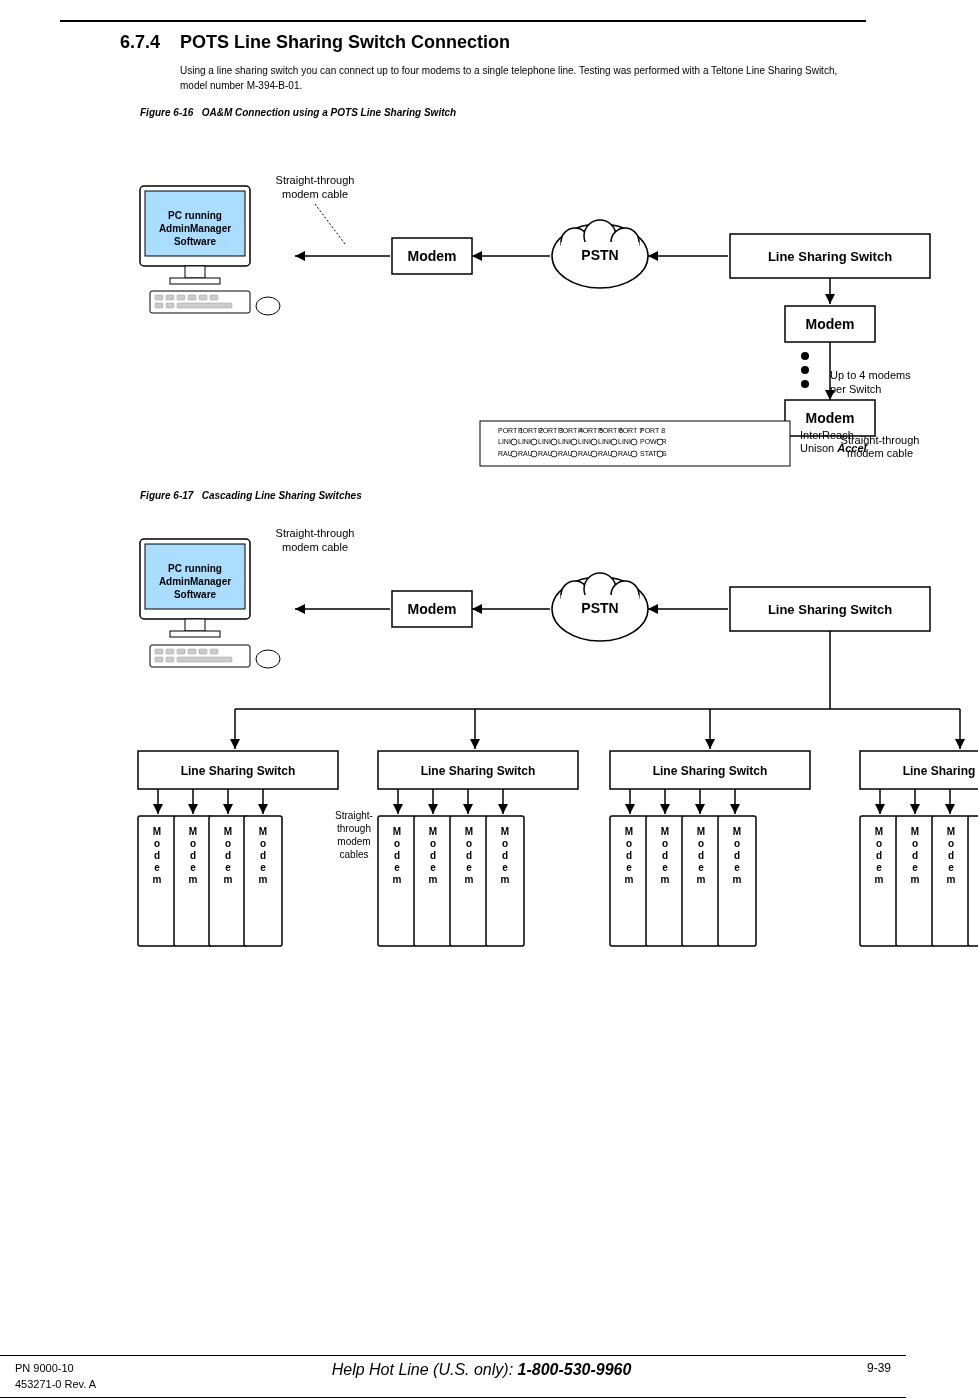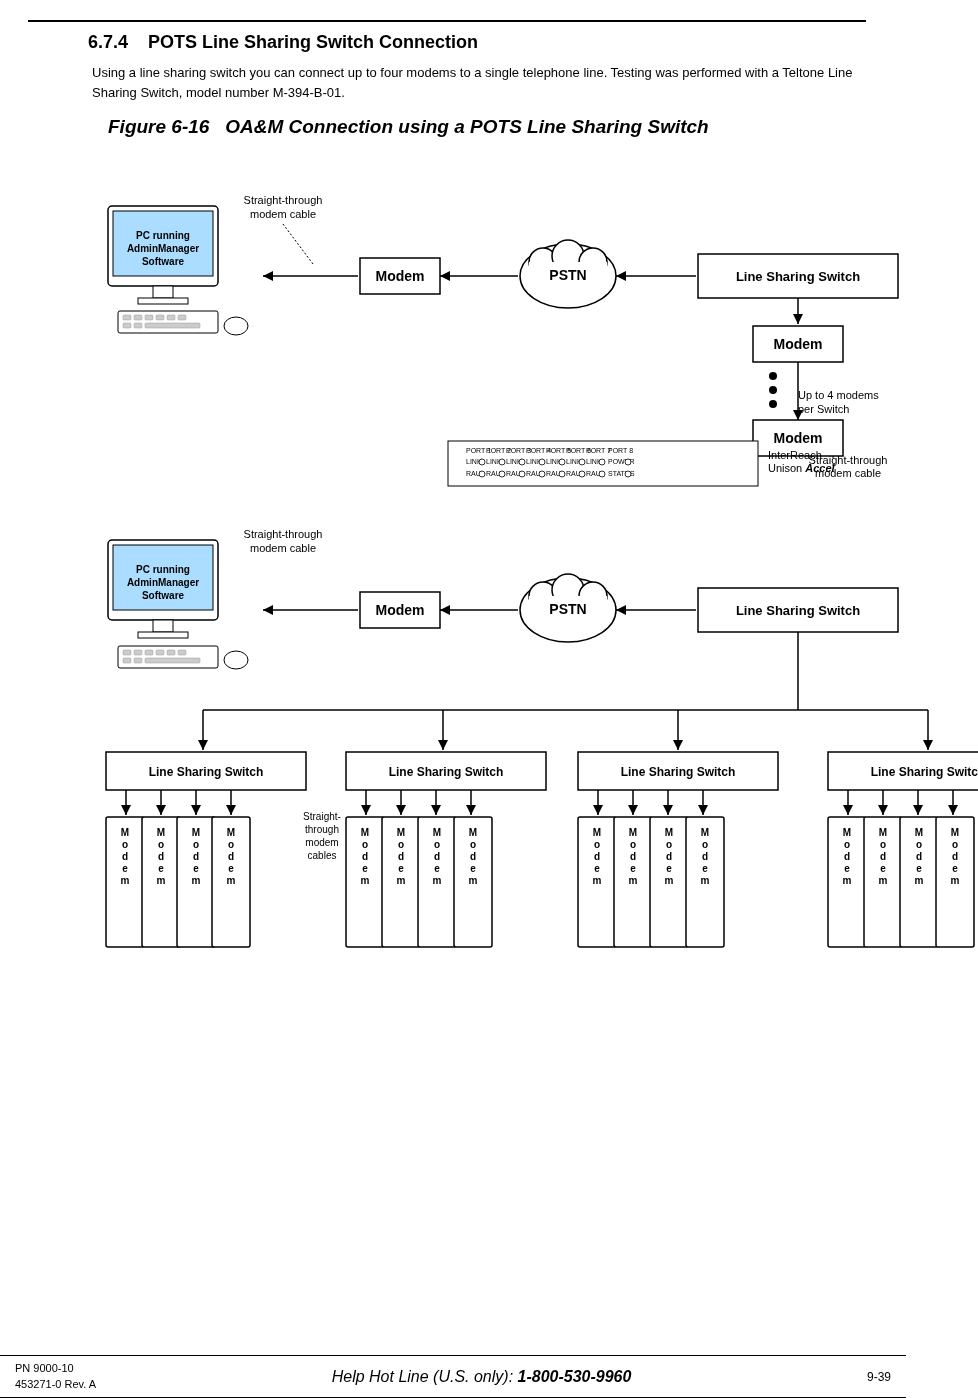--- a/index.html
+++ b/index.html
@@ -7,42 +7,42 @@
       font-family: Arial, sans-serif;
       background: #fff;
       color: #000;
       width: 978px;
       min-height: 1398px;
       font-size: 13px;
     }
     .page {
       width: 906px;
       min-height: 1398px;
-      padding: 20px 40px 20px 28px;
+      padding: 20px 40px 20px 60px;
       position: relative;
     }
     .top-line {
       border-top: 2px solid #000;
       margin-bottom: 10px;
     }
     .section-title {
       font-size: 18px;
       font-weight: bold;
       margin-bottom: 10px;
       margin-left: 60px;
     }
     .body-text {
-      font-size: 13px;
+      font-size: 10px;
       line-height: 1.5;
-      margin-left: 64px;
+      margin-left: 120px;
       margin-bottom: 14px;
       max-width: 780px;
     }
     .figure-caption {
-      font-size: 19px;
+      font-size: 10px;
       font-weight: bold;
       margin-left: 80px;
       margin-bottom: 8px;
     }
     .figure-caption span { font-style: italic; }
     
     .diagram-container {
       margin-left: 60px;
       width: 860px;
       position: relative;
@@ -192,20 +192,24 @@
       <circle cx="514" cy="328" r="3" fill="white" stroke="#000" stroke-width="0.8"></circle>
       <text x="520" y="330" font-size="7">STATUS</text>
       <circle cx="540" cy="328" r="3" fill="white" stroke="#000" stroke-width="0.8"></circle>
 
       <text x="680" y="313" font-size="11">InterReach</text>
       <text x="680" y="326" font-size="11">Unison <tspan font-weight="bold" font-style="italic">Accel</tspan></text>
     </svg>
   </div>
 
 
+  <div class="figure-caption">
+    <span>Figure 6-17</span>&nbsp;&nbsp;
+    <span style="font-style:italic;">Cascading Line Sharing Switches</span>
+  </div>
 
   <div class="diagram-container">
     <svg width="900" height="580">
 
       <rect x="20" y="30" width="110" height="80" rx="4" fill="white" stroke="#000" stroke-width="1.5"></rect>
       <rect x="25" y="35" width="100" height="65" fill="#aaddff" stroke="#000" stroke-width="1"></rect>
       <rect x="65" y="110" width="20" height="12" fill="white" stroke="#000" stroke-width="1"></rect>
       <rect x="50" y="122" width="50" height="6" fill="white" stroke="#000" stroke-width="1"></rect>
       <rect x="30" y="136" width="100" height="22" rx="2" fill="white" stroke="#000" stroke-width="1"></rect>
       <rect x="35" y="140" width="8" height="5" rx="1" fill="#ccc" stroke="#999" stroke-width="0.5"></rect>
@@ -414,21 +418,21 @@
       <text x="831" y="374" text-anchor="middle" font-size="10" font-weight="bold">m</text>
       <rect x="848" y="307" width="38" height="130" rx="2" fill="white" stroke="#000" stroke-width="1.5"></rect>
       <text x="867" y="326" text-anchor="middle" font-size="10" font-weight="bold">M</text>
       <text x="867" y="338" text-anchor="middle" font-size="10" font-weight="bold">o</text>
       <text x="867" y="350" text-anchor="middle" font-size="10" font-weight="bold">d</text>
       <text x="867" y="362" text-anchor="middle" font-size="10" font-weight="bold">e</text>
       <text x="867" y="374" text-anchor="middle" font-size="10" font-weight="bold">m</text>
     </svg>
   </div>
 
-  <div style="position:absolute; bottom:0; left:0; right:0; border-top:1px solid #000; border-bottom:1px solid #000; display:flex; justify-content:space-between; align-items:center; padding:5px 15px;">
+  <div style="position:absolute; bottom:0; left:0; right:0; border-top:1px solid #000; border-bottom:1px solid #000; display:flex; justify-content:space-between; align-items:flex-start; padding:5px 15px;">
     <div style="font-size:11px; line-height:1.4;">
       <div>PN 9000-10</div>
       <div>453271-0 Rev. A</div>
     </div>
     <div style="font-size:16px; font-style:italic;">
       Help Hot Line (U.S. only): <strong>1-800-530-9960</strong>
     </div>
     <div style="font-size:12px;">
       <span>9-39</span>
     </div>

